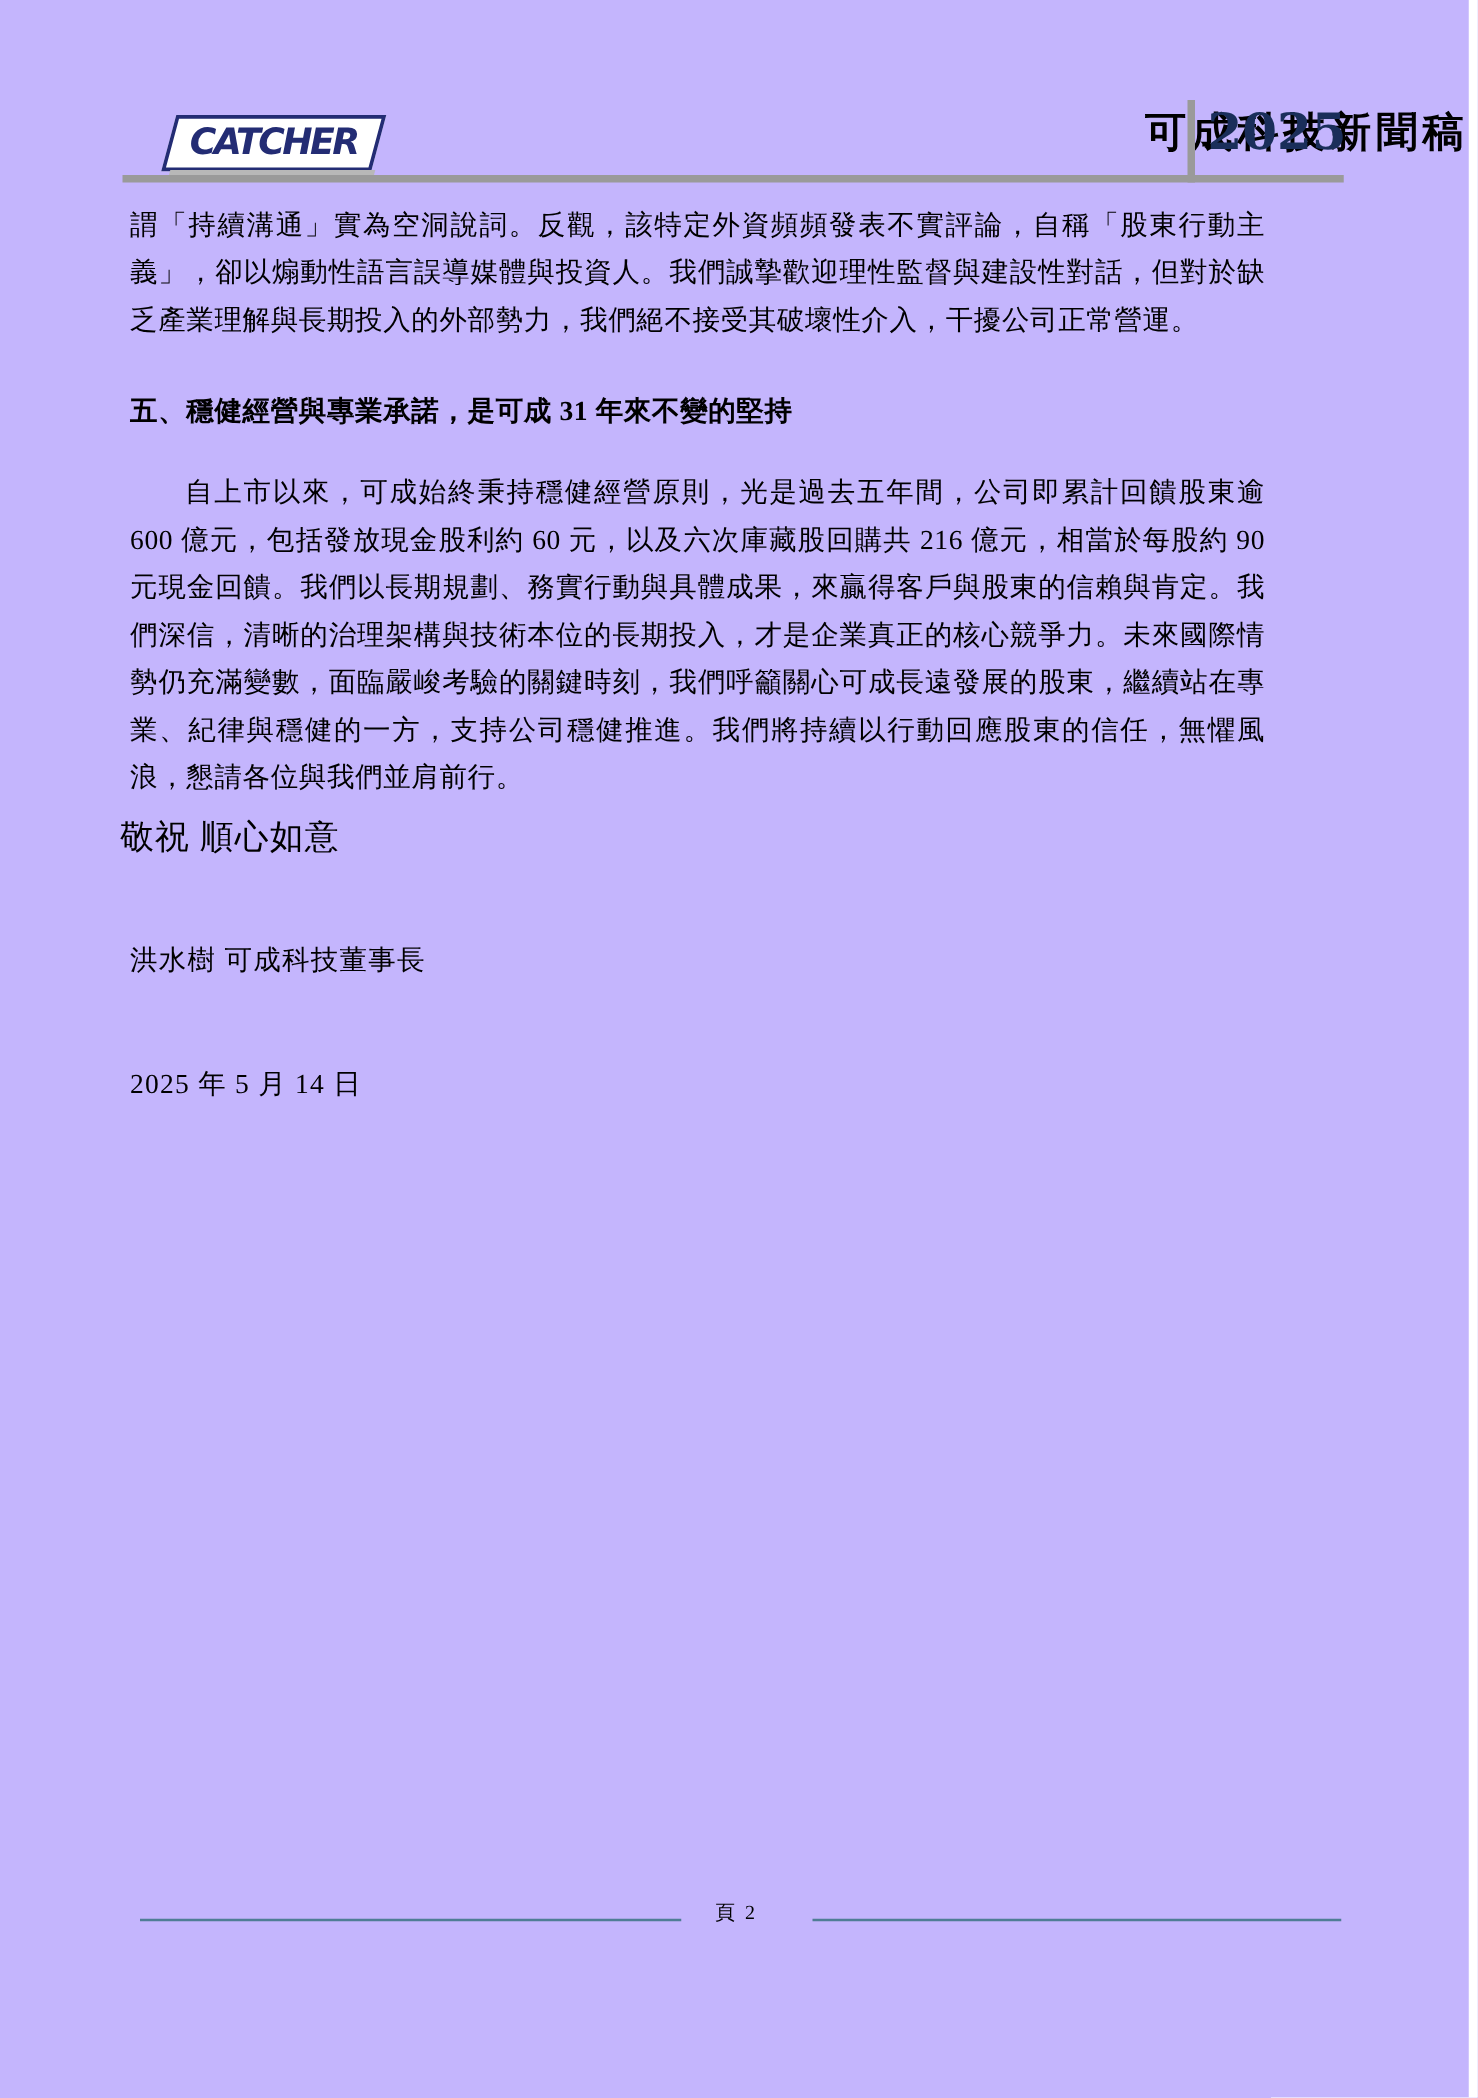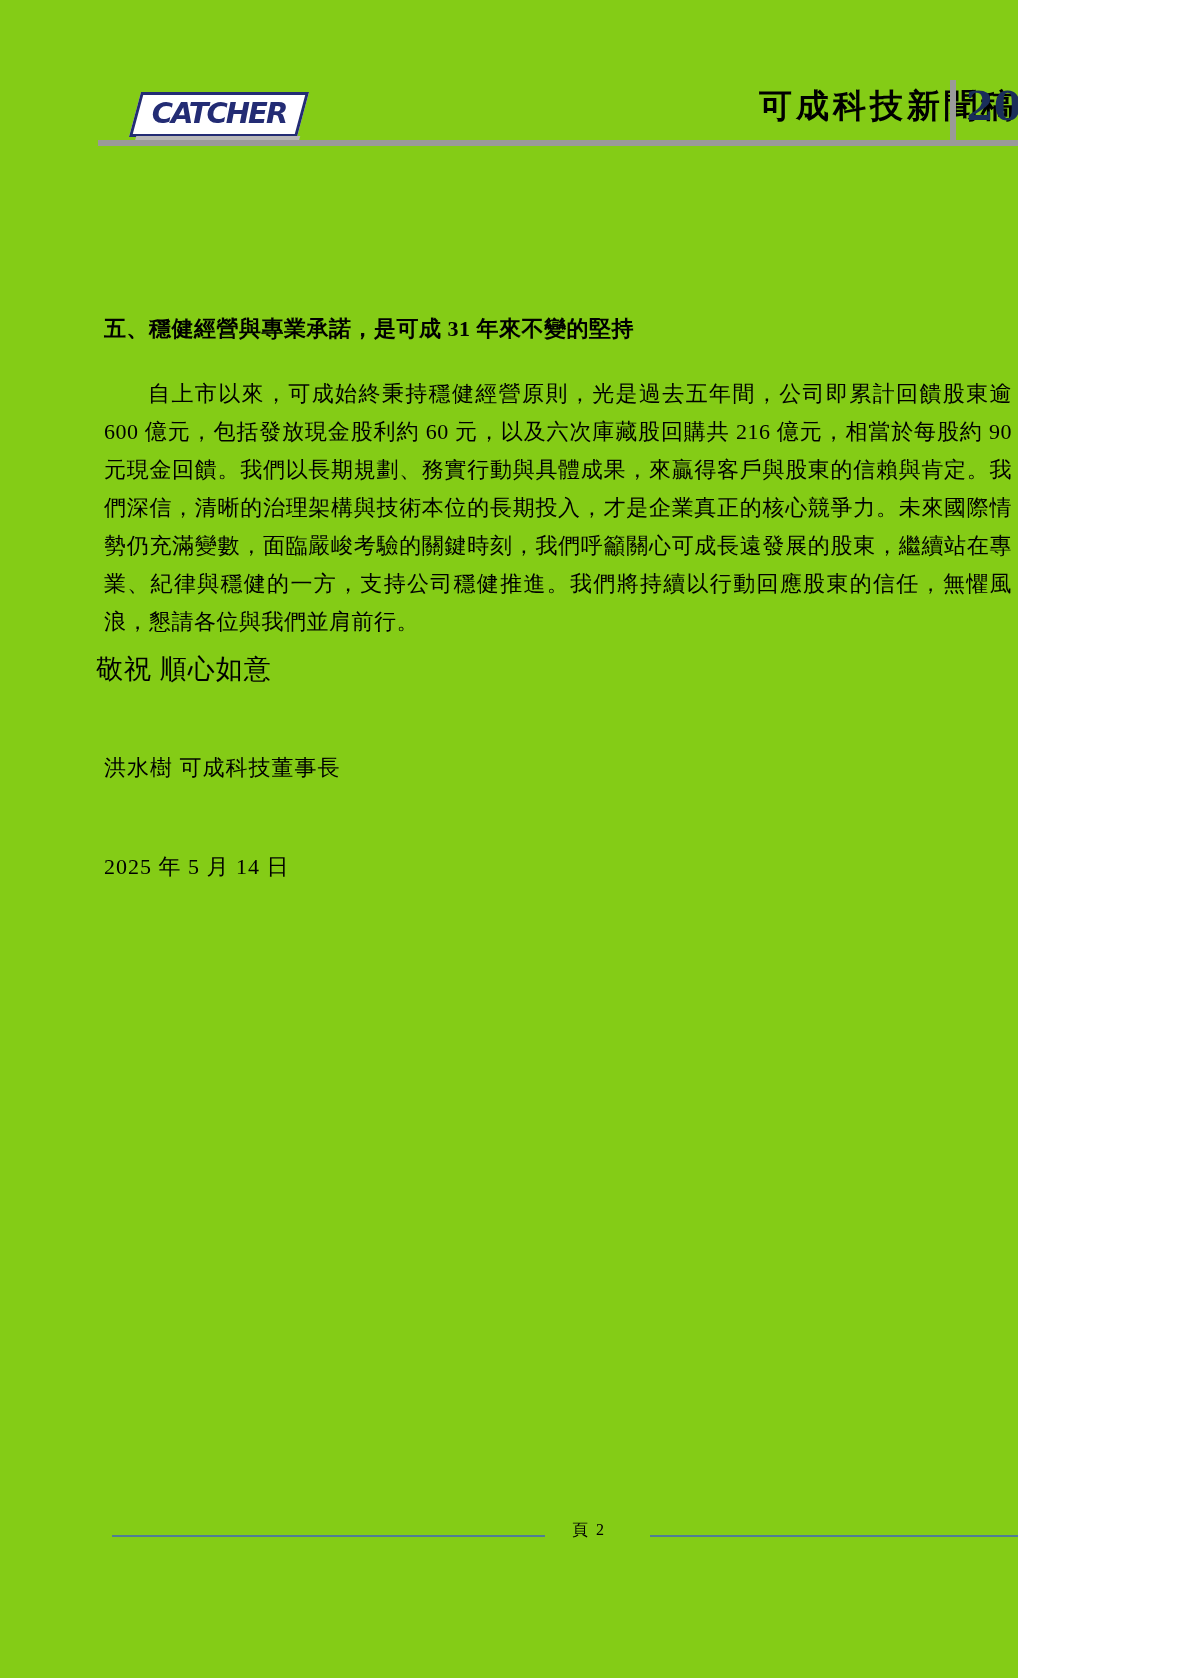--- a/index.html
+++ b/index.html
@@ -2,23 +2,23 @@
 <html><head>
 <meta charset="utf-8">
 <style>
   html, body {
     margin: 0;
     padding: 0;
     background: #ffffff;
   }
   .page {
     position: relative;
-    width: 1018px;
+    width: 1175px;
     height: 1678px;
-    background: #84cc16;
+    background: #c4b5fd;
     font-family: "Liberation Serif", serif;
     color: #000000;
     overflow: hidden;
   }
 
   
   .logo {
     position: absolute;
     left: 135px;
     top: 92px;
@@ -154,20 +154,21 @@
     <div class="logo-text">CATCHER</div>
   </div>
 
   <div class="header-title">可成科技新聞稿</div>
 
   <div class="year-bar"></div>
   <div class="year">2025</div>
 
   <div class="header-rule"></div>
 
+  <div class="bodytext para1">謂「持續溝通」實為空洞說詞。反觀，該特定外資頻頻發表不實評論，自稱「股東行動主義」，卻以煽動性語言誤導媒體與投資人。我們誠摯歡迎理性監督與建設性對話，但對於缺乏產業理解與長期投入的外部勢力，我們絕不接受其破壞性介入，干擾公司正常營運。</div>
 
   <div class="section-heading">五、穩健經營與專業承諾，是可成 31 年來不變的堅持</div>
 
   <div class="bodytext para2">自上市以來，可成始終秉持穩健經營原則，光是過去五年間，公司即累計回饋股東逾 600 億元，包括發放現金股利約 60 元，以及六次庫藏股回購共 216 億元，相當於每股約 90 元現金回饋。我們以長期規劃、務實行動與具體成果，來贏得客戶與股東的信賴與肯定。我們深信，清晰的治理架構與技術本位的長期投入，才是企業真正的核心競爭力。未來國際情勢仍充滿變數，面臨嚴峻考驗的關鍵時刻，我們呼籲關心可成長遠發展的股東，繼續站在專業、紀律與穩健的一方，支持公司穩健推進。我們將持續以行動回應股東的信任，無懼風浪，懇請各位與我們並肩前行。</div>
 
   <div class="closing">敬祝 順心如意</div>
 
   <div class="signature">洪水樹 可成科技董事長</div>
 
   <div class="dateline">2025 年 5 月 14 日</div>

